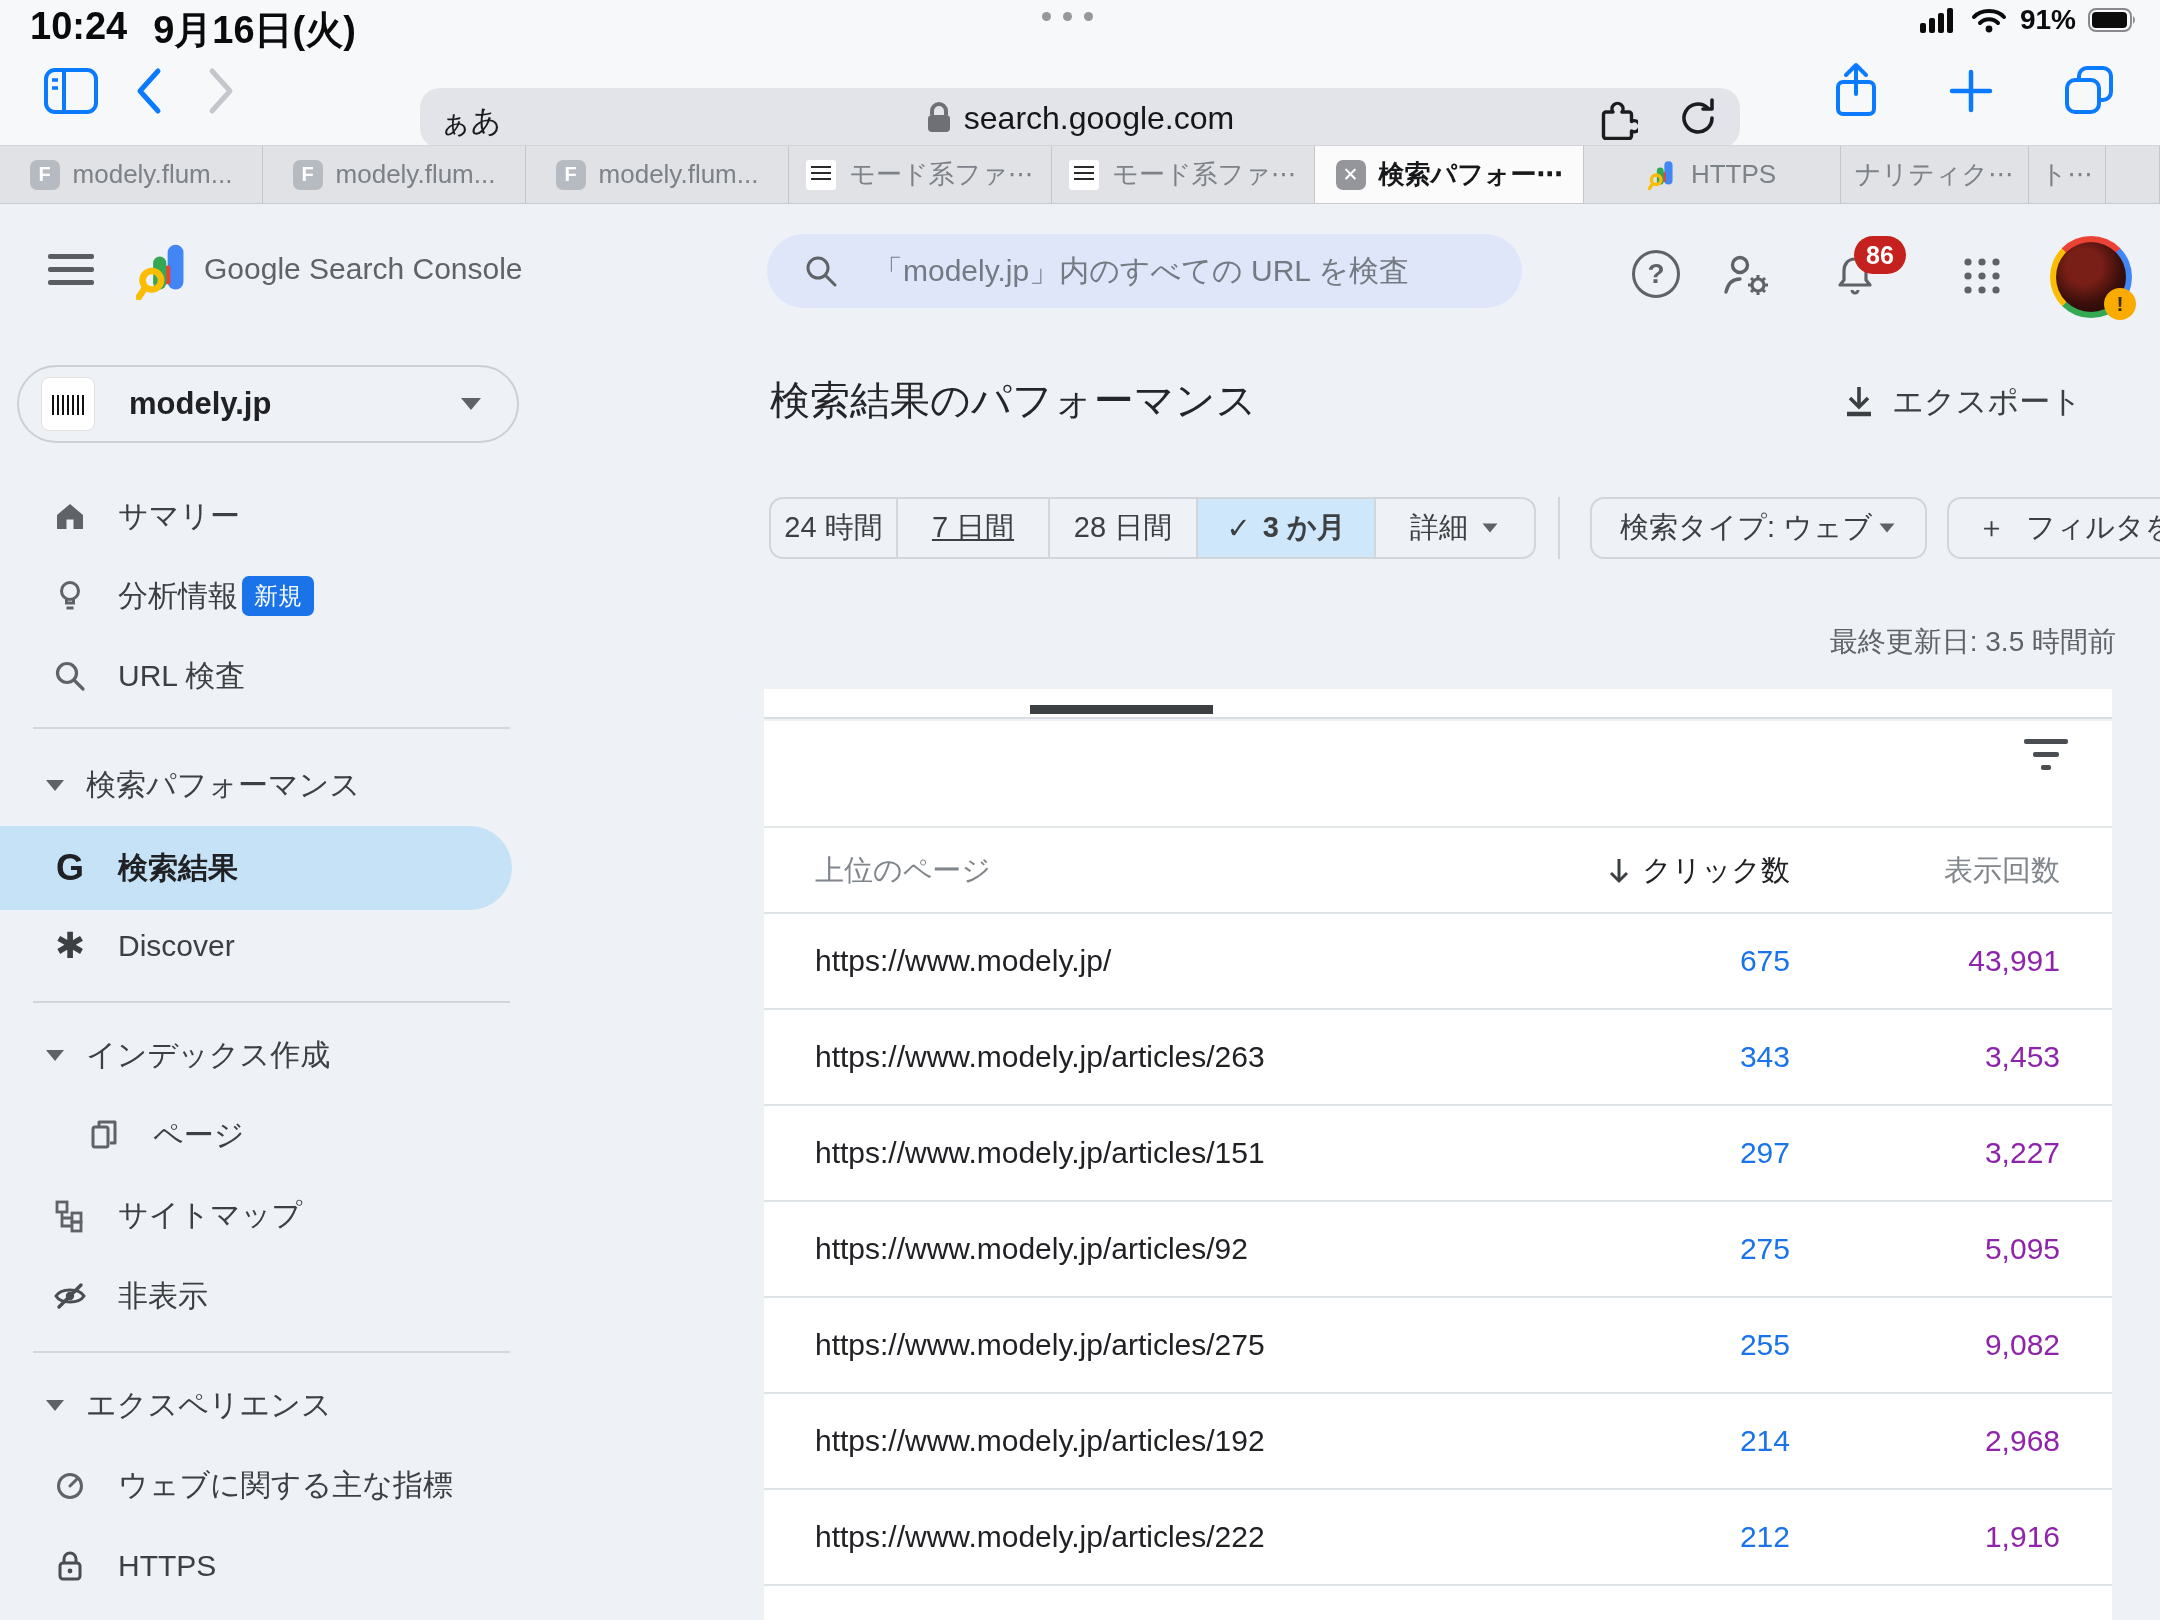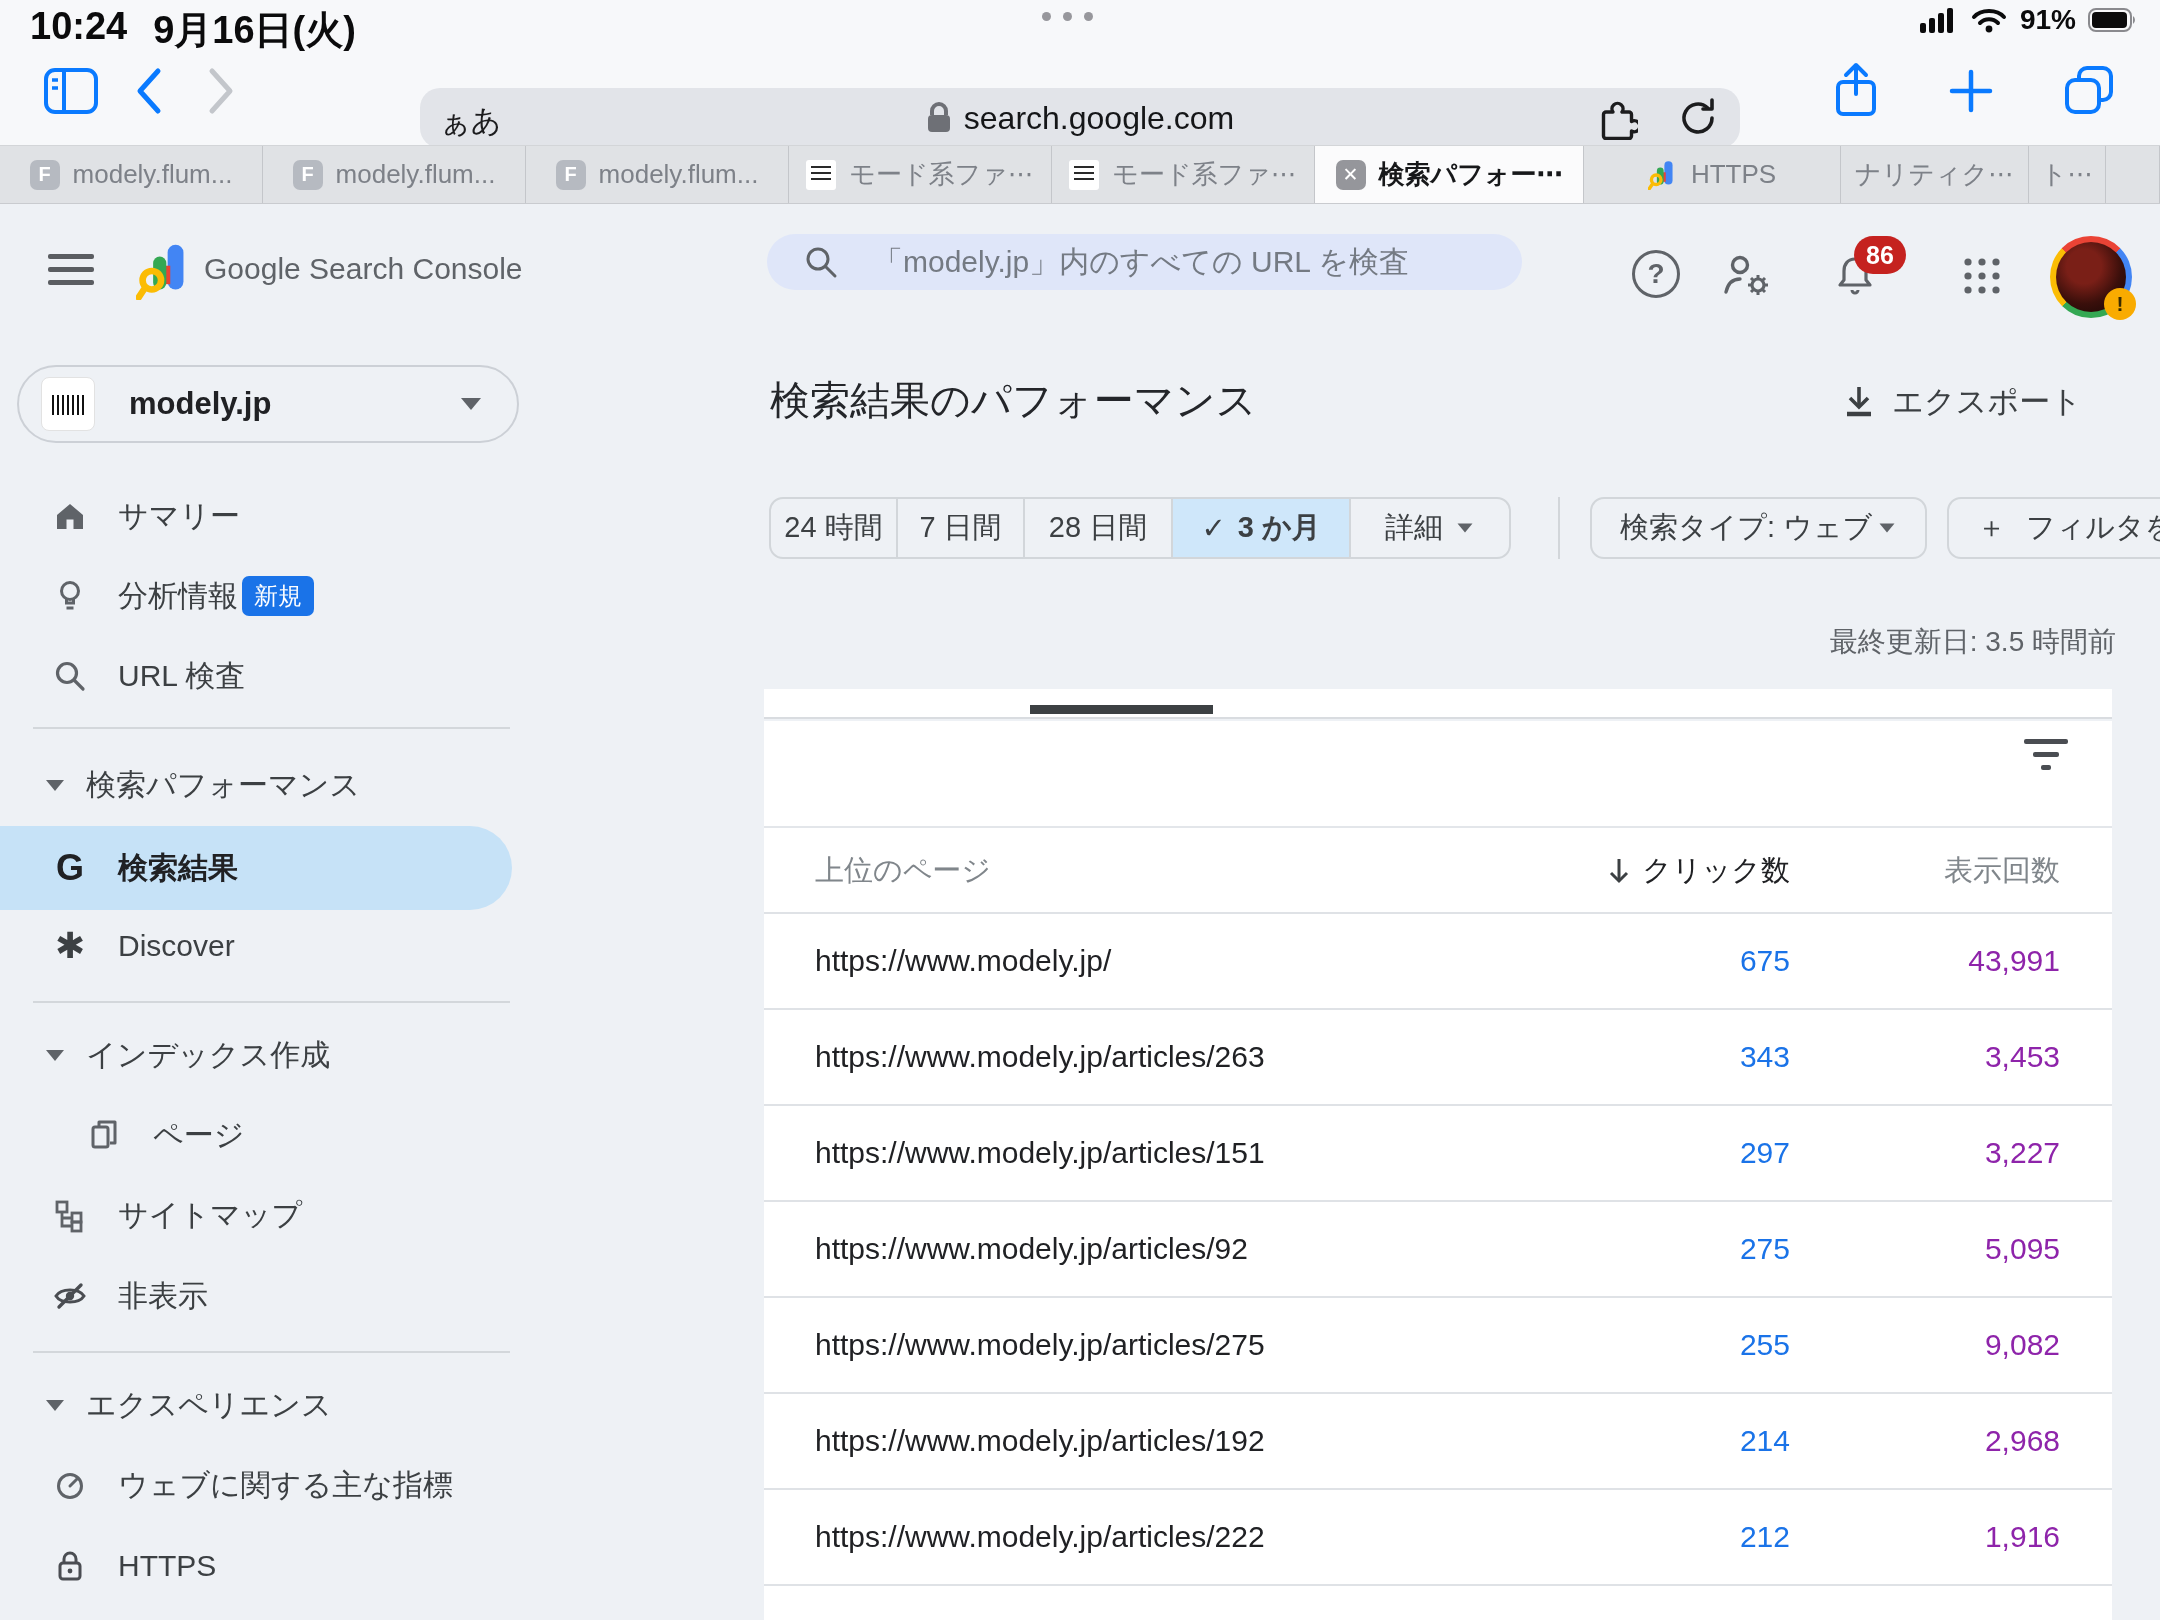--- a/index.html
+++ b/index.html
@@ -38,21 +38,21 @@
     background:repeating-linear-gradient(#2a2a2a 0 2px, transparent 2px 6px); }
   .fav-close { width:30px; height:30px; border-radius:7px; background:#95969b; color:#fff; font-size:19px; font-weight:700;
     display:flex; align-items:center; justify-content:center; flex:0 0 auto; }
   
   .gsc { position:absolute; top:204px; left:0; right:0; bottom:0; background:#eef1f5; overflow:hidden; }
   .gsc-header { position:absolute; top:0; left:0; right:0; height:133px; }
   .hamburger { position:absolute; left:48px; top:50px; width:46px; cursor:pointer; }
   .hamburger i { display:block; height:5px; background:#5a5d61; border-radius:2px; margin-bottom:8px; }
   .gsc-logo { position:absolute; left:136px; top:38px; }
   .gsc-title { position:absolute; left:204px; top:48px; font-size:30px; color:#5f6368; }
-  .gsc-search { position:absolute; left:767px; top:30px; width:755px; height:56px; border-radius:37px;
+  .gsc-search { position:absolute; left:767px; top:30px; width:755px; height:74px; border-radius:37px;
     background:#dfe6f9; display:flex; align-items:center; gap:34px; padding-left:36px; }
   .gsc-search .ph { font-size:30px; color:#747a83; }
   .hdr-ic { position:absolute; top:46px; }
   .help-circle { width:48px; height:48px; border-radius:50%; border:3px solid #5f6368; color:#5f6368;
     display:flex; align-items:center; justify-content:center; font-size:28px; font-weight:700; }
   .bell-badge { position:absolute; top:-18px; left:22px; min-width:52px; height:38px; border-radius:19px; background:#c5221f;
     color:#fff; font-size:25px; font-weight:700; display:flex; align-items:center; justify-content:center; padding:0 8px; }
   .avatar { position:absolute; right:28px; top:32px; width:82px; height:82px; border-radius:50%;
     background:conic-gradient(from -45deg,#ea4335 0 25%,#4285f4 0 50%,#34a853 0 75%,#fbbc04 0 100%); }
   .avatar .photo { position:absolute; inset:6px; border-radius:50%;
@@ -475,21 +475,21 @@
           <line x1="5" y1="30" x2="29" y2="30" stroke="#3c4043" stroke-width="4.5"></line>
           </svg>
       </span>
       <span>エクスポート</span>
     </div>
 
     <div class="seg">
       <div class="seg-item" style="width:127px;">
         <span>24 時間</span>
       </div>
-      <div class="seg-item" style="width:127px;">
+      <div class="seg-item" style="width:152px;text-decoration:underline;">
         <span>7 日間</span>
       </div>
       <div class="seg-item" style="width:148px;">
         <span>28 日間</span>
       </div>
       <div class="seg-item sel" style="width:178px; font-weight:700;">
         <span>✓</span>
         <span>3 か月</span>
       </div>
       <div class="seg-item" style="width:158px;">

